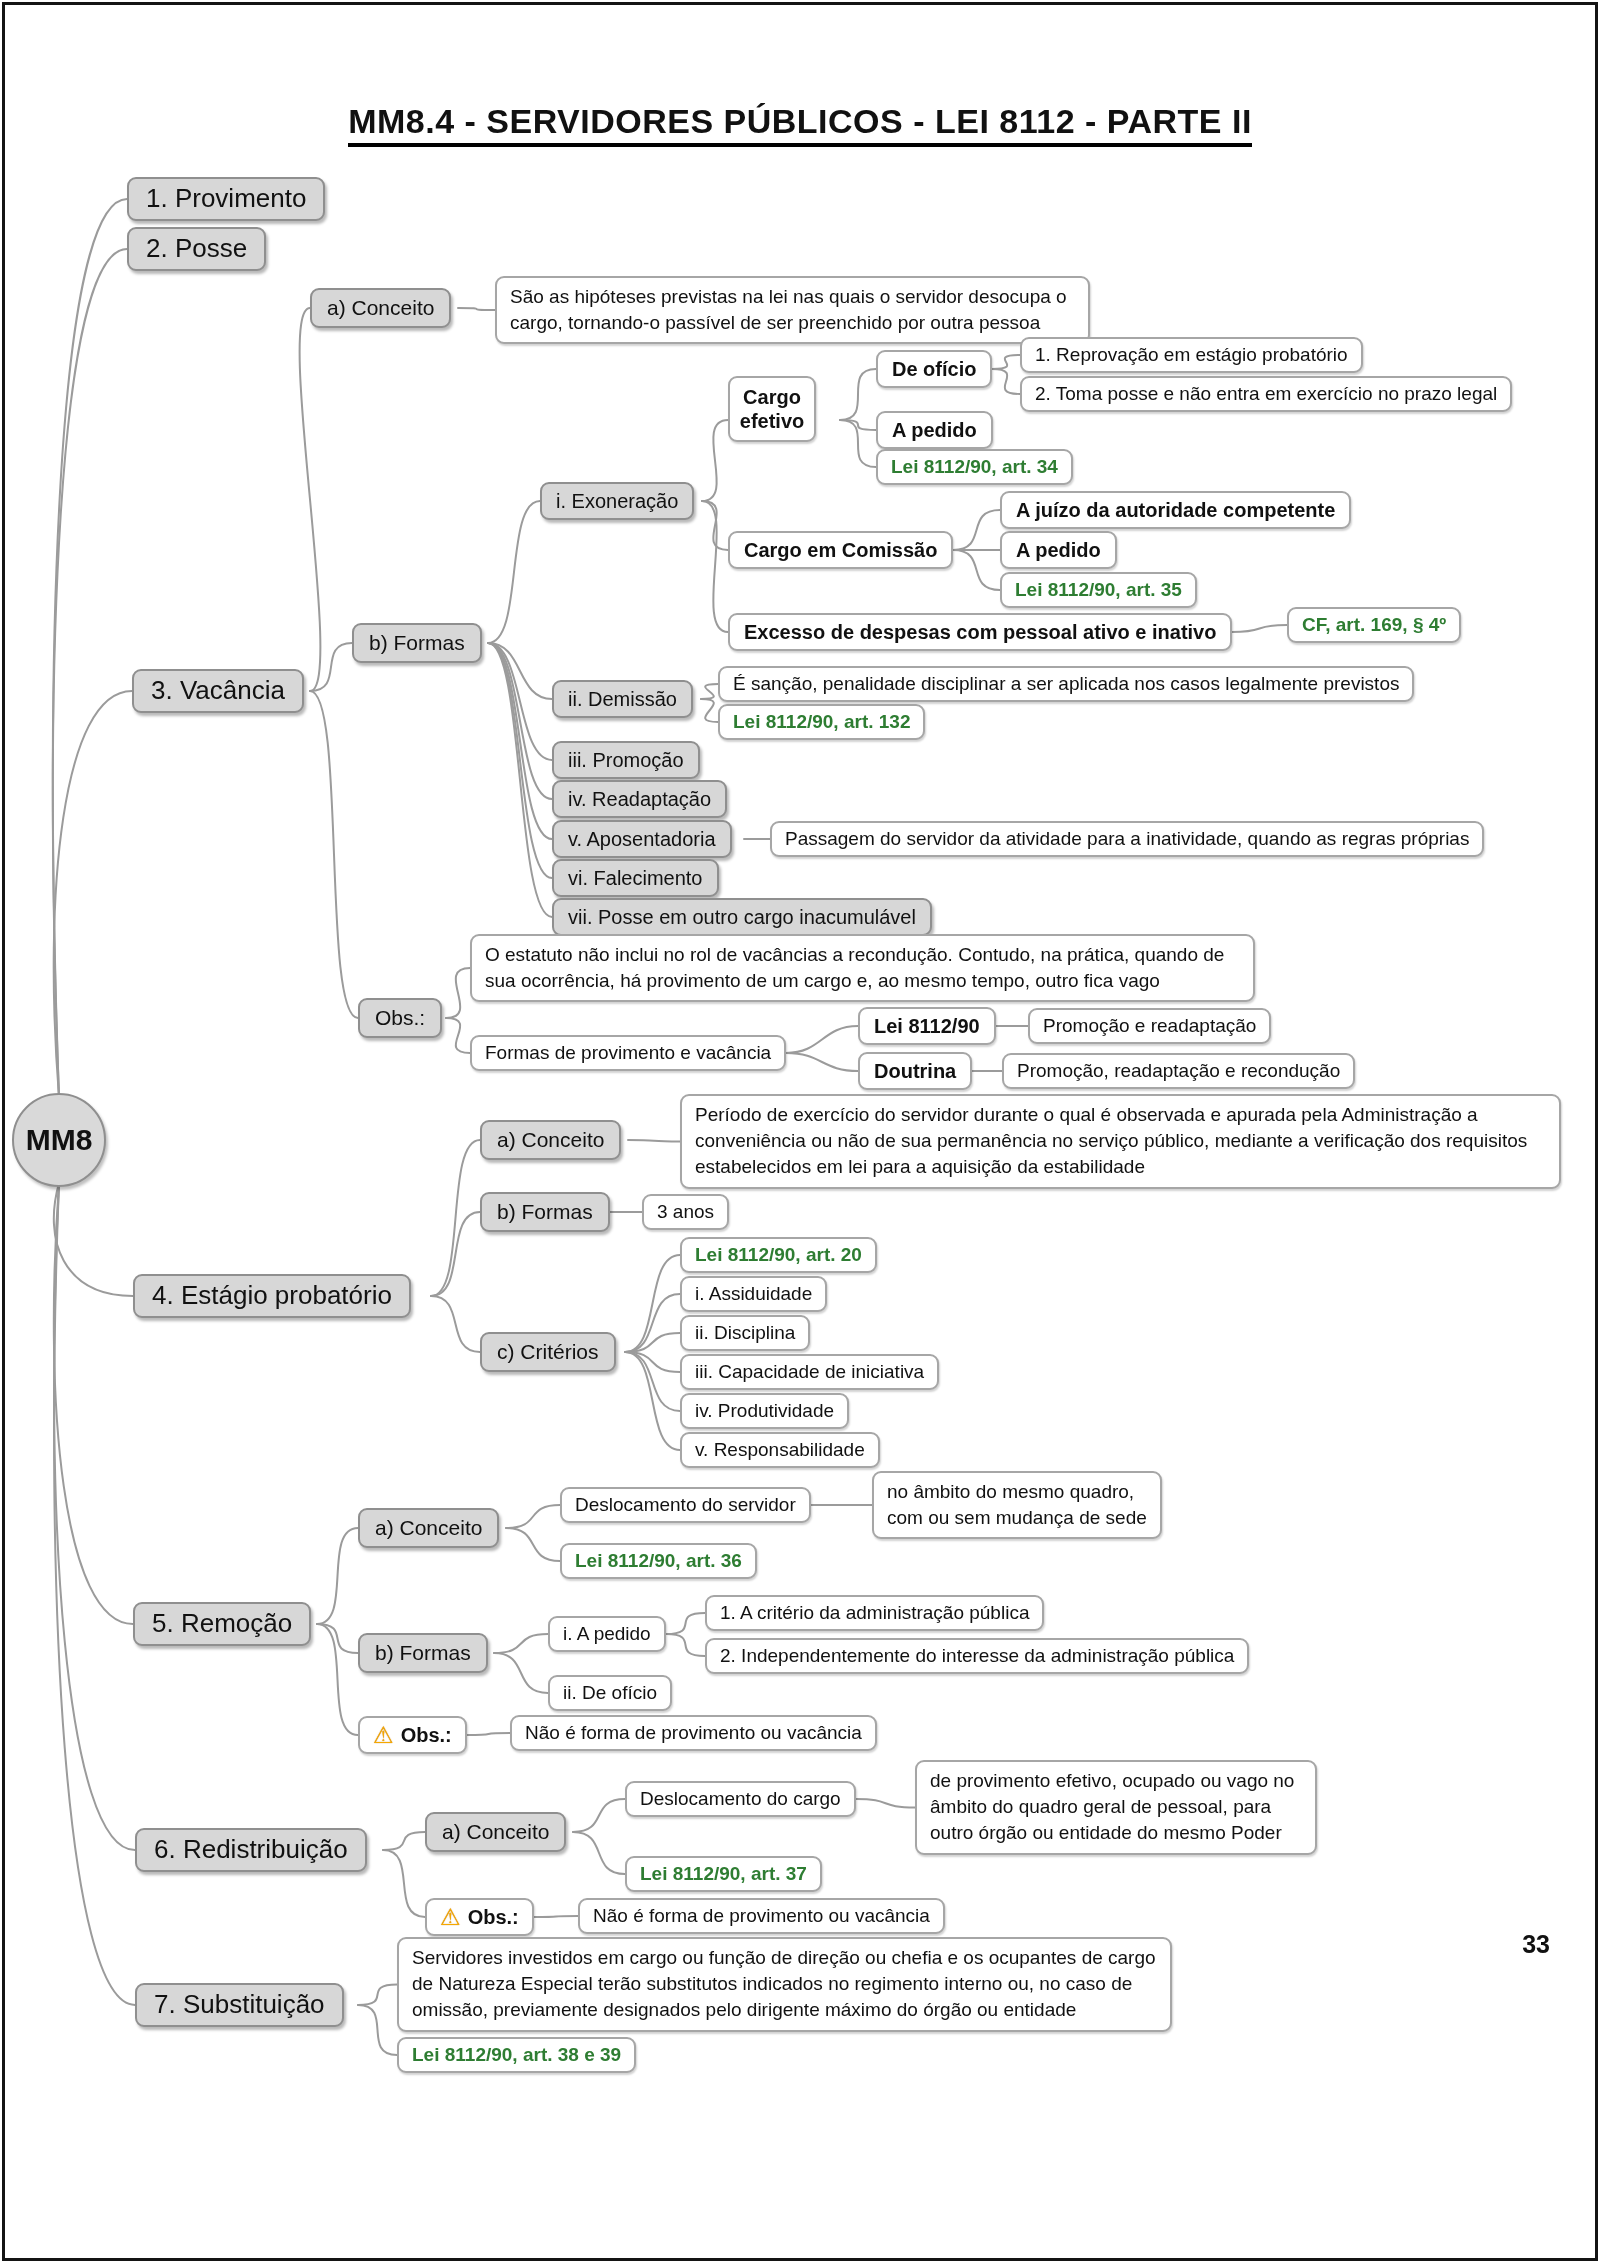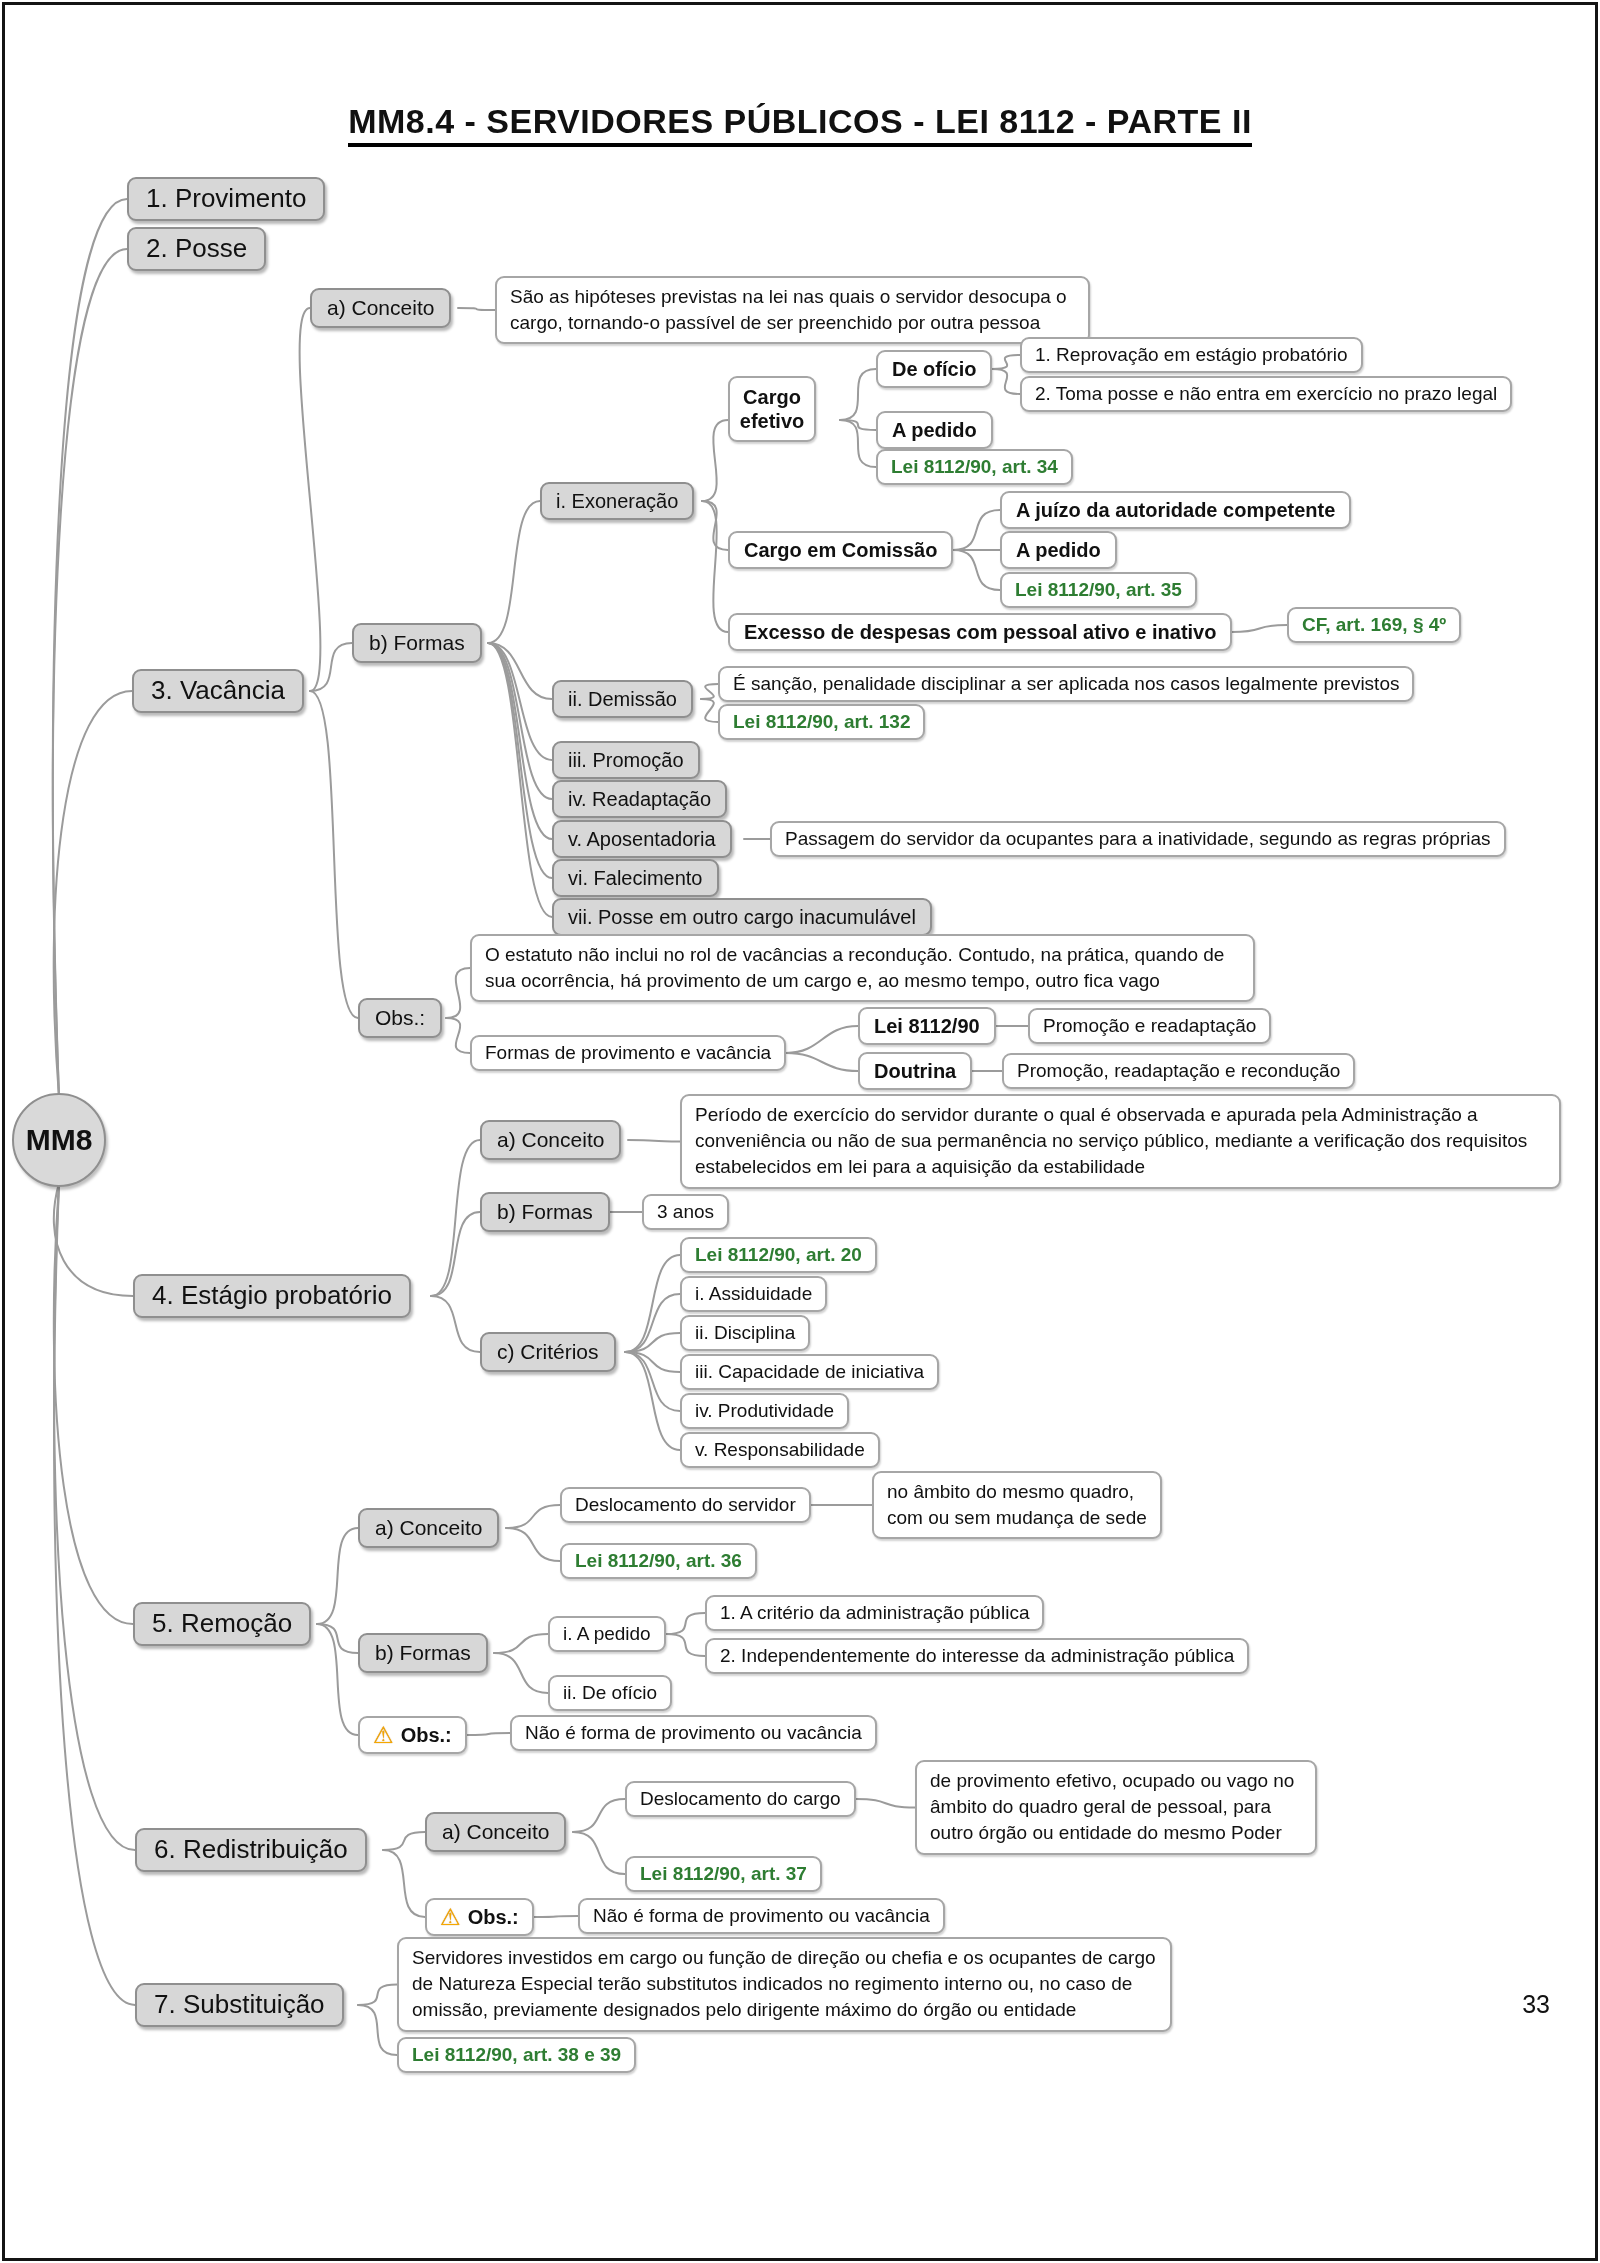--- a/index.html
+++ b/index.html
@@ -40,21 +40,21 @@
   .wm{font-size:19px;line-height:1.38;padding:6px 13px;justify-content:flex-start;text-align:left;}
   .wobs{font-size:20px;font-weight:bold;height:38px;padding:0 13px;white-space:nowrap;gap:7px;}
   .warn{font-size:23px;color:#f5a800;text-shadow:0 0 1px #b36b00;line-height:1;}
 
   .root{
     position:absolute;left:12px;top:1093px;width:90px;height:90px;border-radius:50%;
     background:#d9d9d9;border:2px solid #8f8f8f;box-shadow:2px 3px 3px rgba(0,0,0,.25);
     display:flex;align-items:center;justify-content:center;
     font-size:30px;font-weight:bold;
   }
-  .pagenum{position:absolute;right:50px;top:1990px;font-size:25px;font-weight:normal;}
+  .pagenum{position:absolute;right:50px;top:1930px;font-size:25px;font-weight:bold;}
 </style>
 </head>
 <body>
 
 <div class="canvas">
   <svg id="wires" width="1600" height="2263">
       <path d="M 59 1097 C 43 648, 57 199, 127 199"></path>
       <path d="M 59 1097 C 43 673, 57 249, 127 249"></path>
       <path d="M 59 1097 C 43 894, 62 691, 132 691"></path>
       <path d="M 59 1183 C 43 1239.5, 63 1296, 133 1296"></path>
@@ -157,21 +157,21 @@
   <div id="n-excesso" class="node white wb" style="left:728px;top:613px">Excesso de despesas com pessoal ativo e inativo</div>
   <div id="n-cf169" class="node white green" style="left:1287px;top:607px">CF, art. 169, § 4º</div>
 
   <div id="n-demissao" class="node gray g3" style="left:552px;top:680px">ii. Demissão</div>
   <div id="n-sancao" class="node white w" style="left:718px;top:666px">É sanção, penalidade disciplinar a ser aplicada nos casos legalmente previstos</div>
   <div id="n-lei132" class="node white green" style="left:718px;top:704px">Lei 8112/90, art. 132</div>
 
   <div id="n-promocao" class="node gray g3" style="left:552px;top:741px">iii. Promoção</div>
   <div id="n-readaptacao" class="node gray g3" style="left:552px;top:780px">iv. Readaptação</div>
   <div id="n-aposentadoria" class="node gray g3" style="left:552px;top:820px">v. Aposentadoria</div>
-  <div id="n-passagem" class="node white w" style="left:770px;top:821px">Passagem do servidor da ocupantes para a inatividade, segundo as regras próprias</div>
+  <div id="n-passagem" class="node white w" style="left:770px;top:821px">Passagem do servidor da atividade para a inatividade, quando as regras próprias</div>
   <div id="n-falecimento" class="node gray g3" style="left:552px;top:859px">vi. Falecimento</div>
   <div id="n-posse-inac" class="node gray g3" style="left:552px;top:898px">vii. Posse em outro cargo inacumulável</div>
 
   <div id="n-vac-obs" class="node gray g2" style="left:358px;top:998px">Obs.:</div>
   <div id="n-estatuto" class="node white wm" style="left:470px;top:934px;width:785px">O estatuto não inclui no rol de vacâncias a recondução. Contudo, na prática, quando de sua ocorrência, há provimento de um cargo e, ao mesmo tempo, outro fica vago</div>
   <div id="n-formas-pv" class="node white w" style="left:470px;top:1035px">Formas de provimento e vacância</div>
   <div id="n-obs-lei" class="node white wb" style="left:858px;top:1007px">Lei 8112/90</div>
   <div id="n-pv-lei-val" class="node white w" style="left:1028px;top:1008px">Promoção e readaptação</div>
   <div id="n-obs-doutrina" class="node white wb" style="left:858px;top:1052px">Doutrina</div>
   <div id="n-pv-dout-val" class="node white w" style="left:1002px;top:1053px">Promoção, readaptação e recondução</div>

